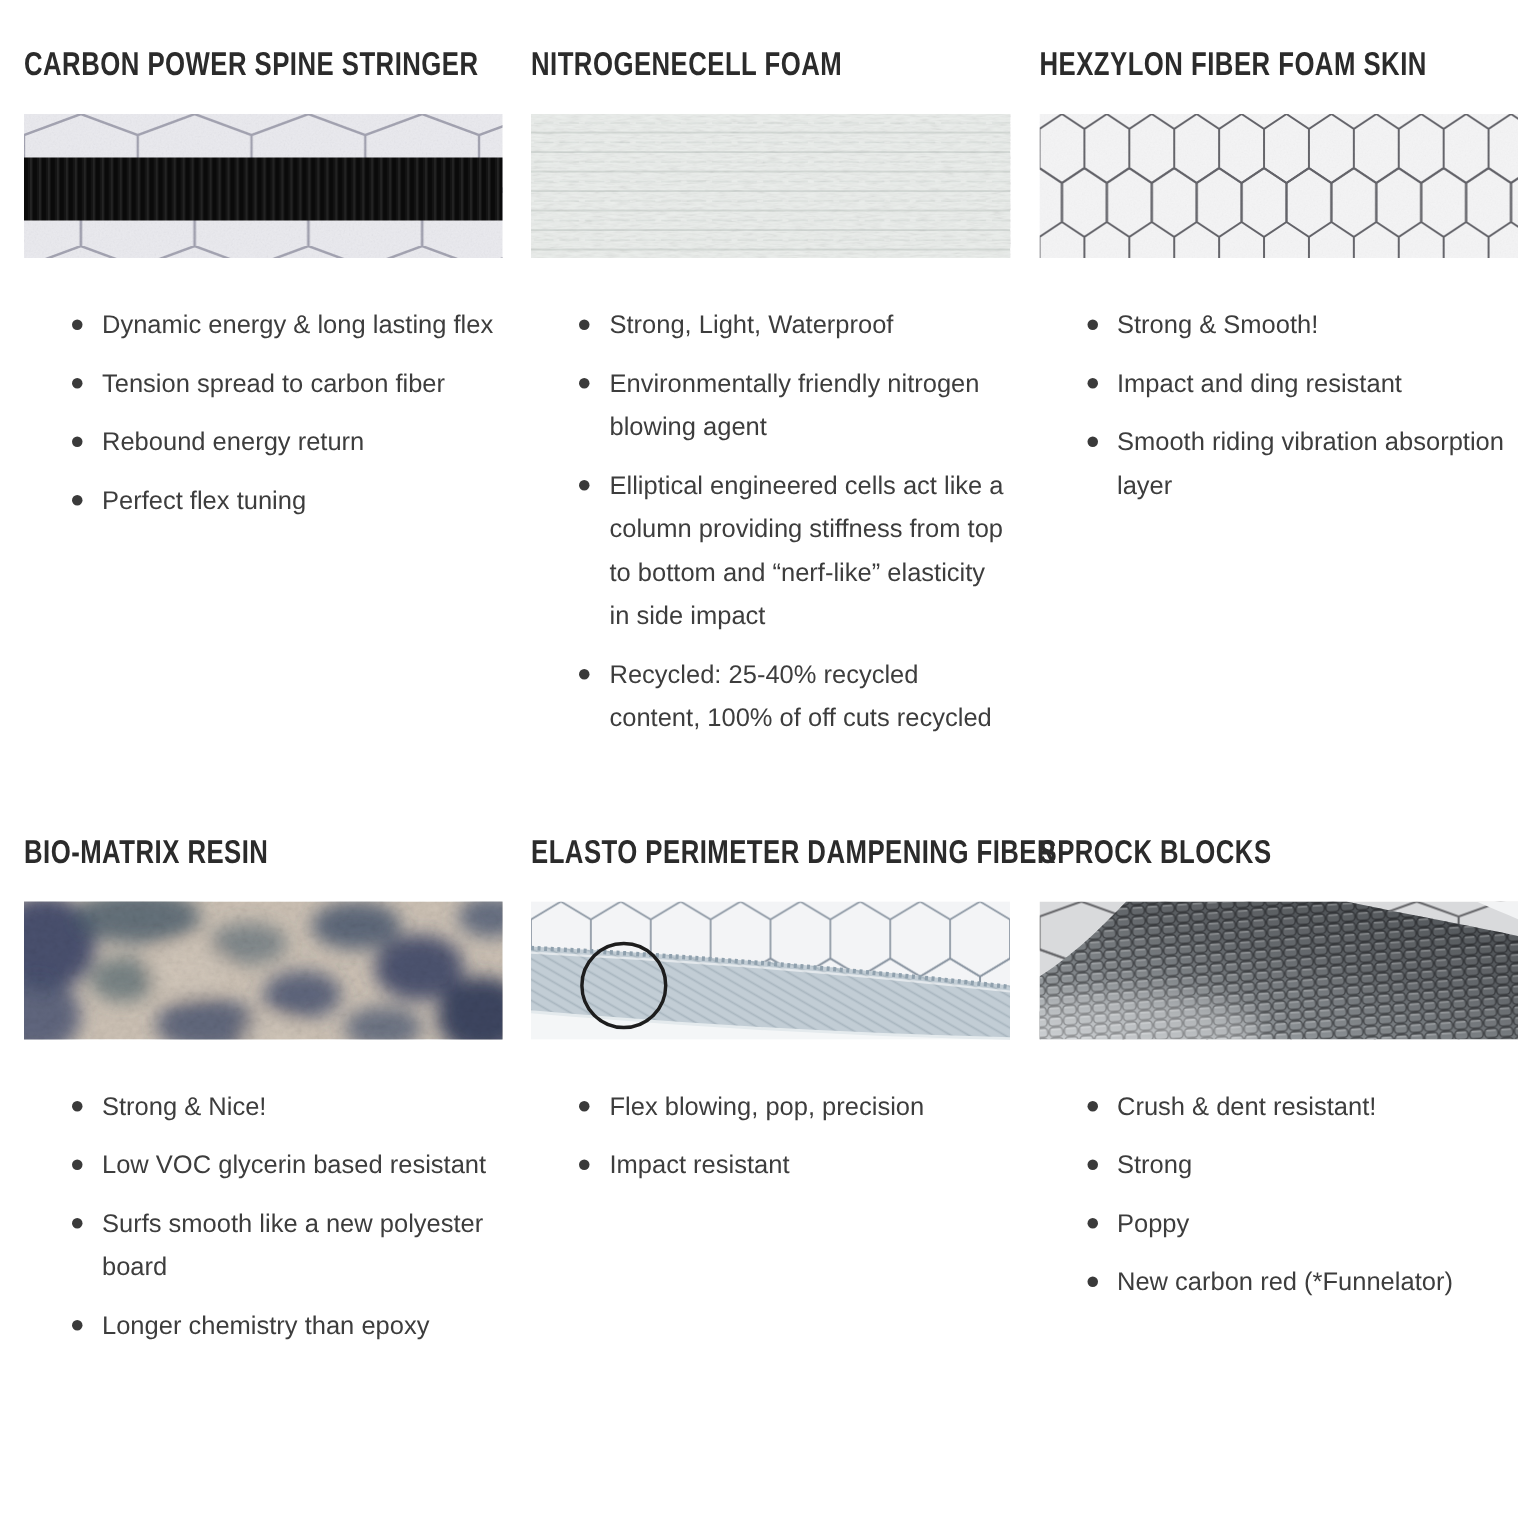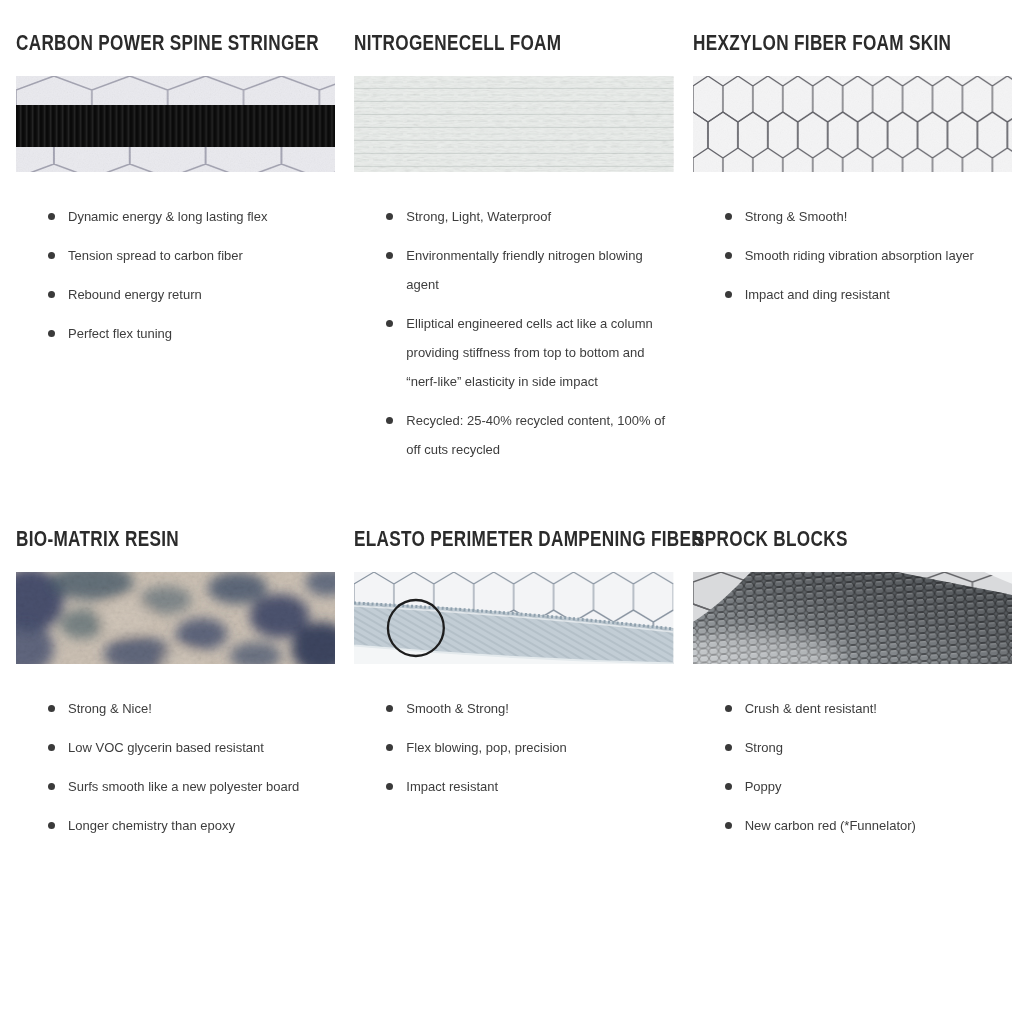--- a/index.html
+++ b/index.html
@@ -9,21 +9,21 @@
   .card{min-width:0;}
   .section-title{
     margin:0;font-size:22px;font-weight:700;color:#2b2b2b;line-height:26px;
     white-space:nowrap;transform:scaleX(0.78);transform-origin:left center;letter-spacing:0.4px;
   }
   .media{margin:20px 0 0 0;}
   .media svg{display:block;width:100%;}
   ul.features{list-style:none;margin:30px 0 0 0;padding:0 0 0 32px;}
   ul.features li{
     position:relative;padding-left:20px;margin:0 0 10px 0;
-    font-size:13px;line-height:29px;color:#3d3d3d;
+    font-size:17px;line-height:29px;color:#3d3d3d;
   }
   ul.features li::before{
     content:"";position:absolute;left:0;top:11px;width:7px;height:7px;
     border-radius:50%;background:#3a3a3a;
   }
 </style>
 </head>
 <body>
 
 <div class="page">
@@ -108,22 +108,22 @@
                 <feColorMatrix type="saturate" values="0"></feColorMatrix>
               </filter>
           </defs>
           <rect width="320" height="96" fill="#f4f4f5"></rect>
           <rect width="320" height="96" fill="url(#s3hex)" opacity="0.9"></rect>
           <rect width="320" height="96" filter="url(#s3n)" opacity="0.07"></rect>
         </svg>
       </figure>
       <ul class="features">
           <li>Strong &amp; Smooth!</li>
+          <li>Impact and ding resistant</li>
           <li>Smooth riding vibration absorption layer</li>
-          <li>Impact and ding resistant</li>
         </ul>
     </section>
 
     <section class="card">
       <h2 class="section-title">BIO-MATRIX RESIN</h2>
       <figure class="media">
         <svg viewBox="0 0 320 92" height="92" preserveAspectRatio="none" aria-hidden="true">
           <defs>
             <filter id="s4b" x="-40%" y="-40%" width="180%" height="180%">
                 <feGaussianBlur stdDeviation="6"></feGaussianBlur>
@@ -182,21 +182,20 @@
           <path d="M0,30Q160,38 320,56L320,92Q160,88 0,74Z" fill="#c2cdd5"></path>
           <path d="M0,30Q160,38 320,56L320,92Q160,88 0,74Z" fill="url(#s5tex)"></path>
           <path d="M0,31Q160,39 320,57" stroke="#8fa0ad" stroke-width="3" stroke-dasharray="2 2.4" fill="none"></path>
           <path d="M0,34Q160,42 320,60" stroke="rgba(255,255,255,0.55)" stroke-width="1.5" fill="none"></path>
           <path d="M0,74Q160,88 320,92L0,92Z" fill="#f4f6f7"></path>
           <path d="M0,73.5Q160,87.5 320,91.5" stroke="#e4eaed" stroke-width="2" fill="none"></path>
           <circle cx="62" cy="56" r="28" fill="none" stroke="#1d1d1d" stroke-width="2.3"></circle>
         </svg>
       </figure>
       <ul class="features">
-          <li>Smooth &amp; Strong!</li>
           <li>Flex blowing, pop, precision</li>
           <li>Impact resistant</li>
         </ul>
     </section>
 
     <section class="card">
       <h2 class="section-title">SPROCK BLOCKS</h2>
       <figure class="media">
         <svg viewBox="0 0 320 92" height="92" preserveAspectRatio="none" aria-hidden="true">
           <defs>

